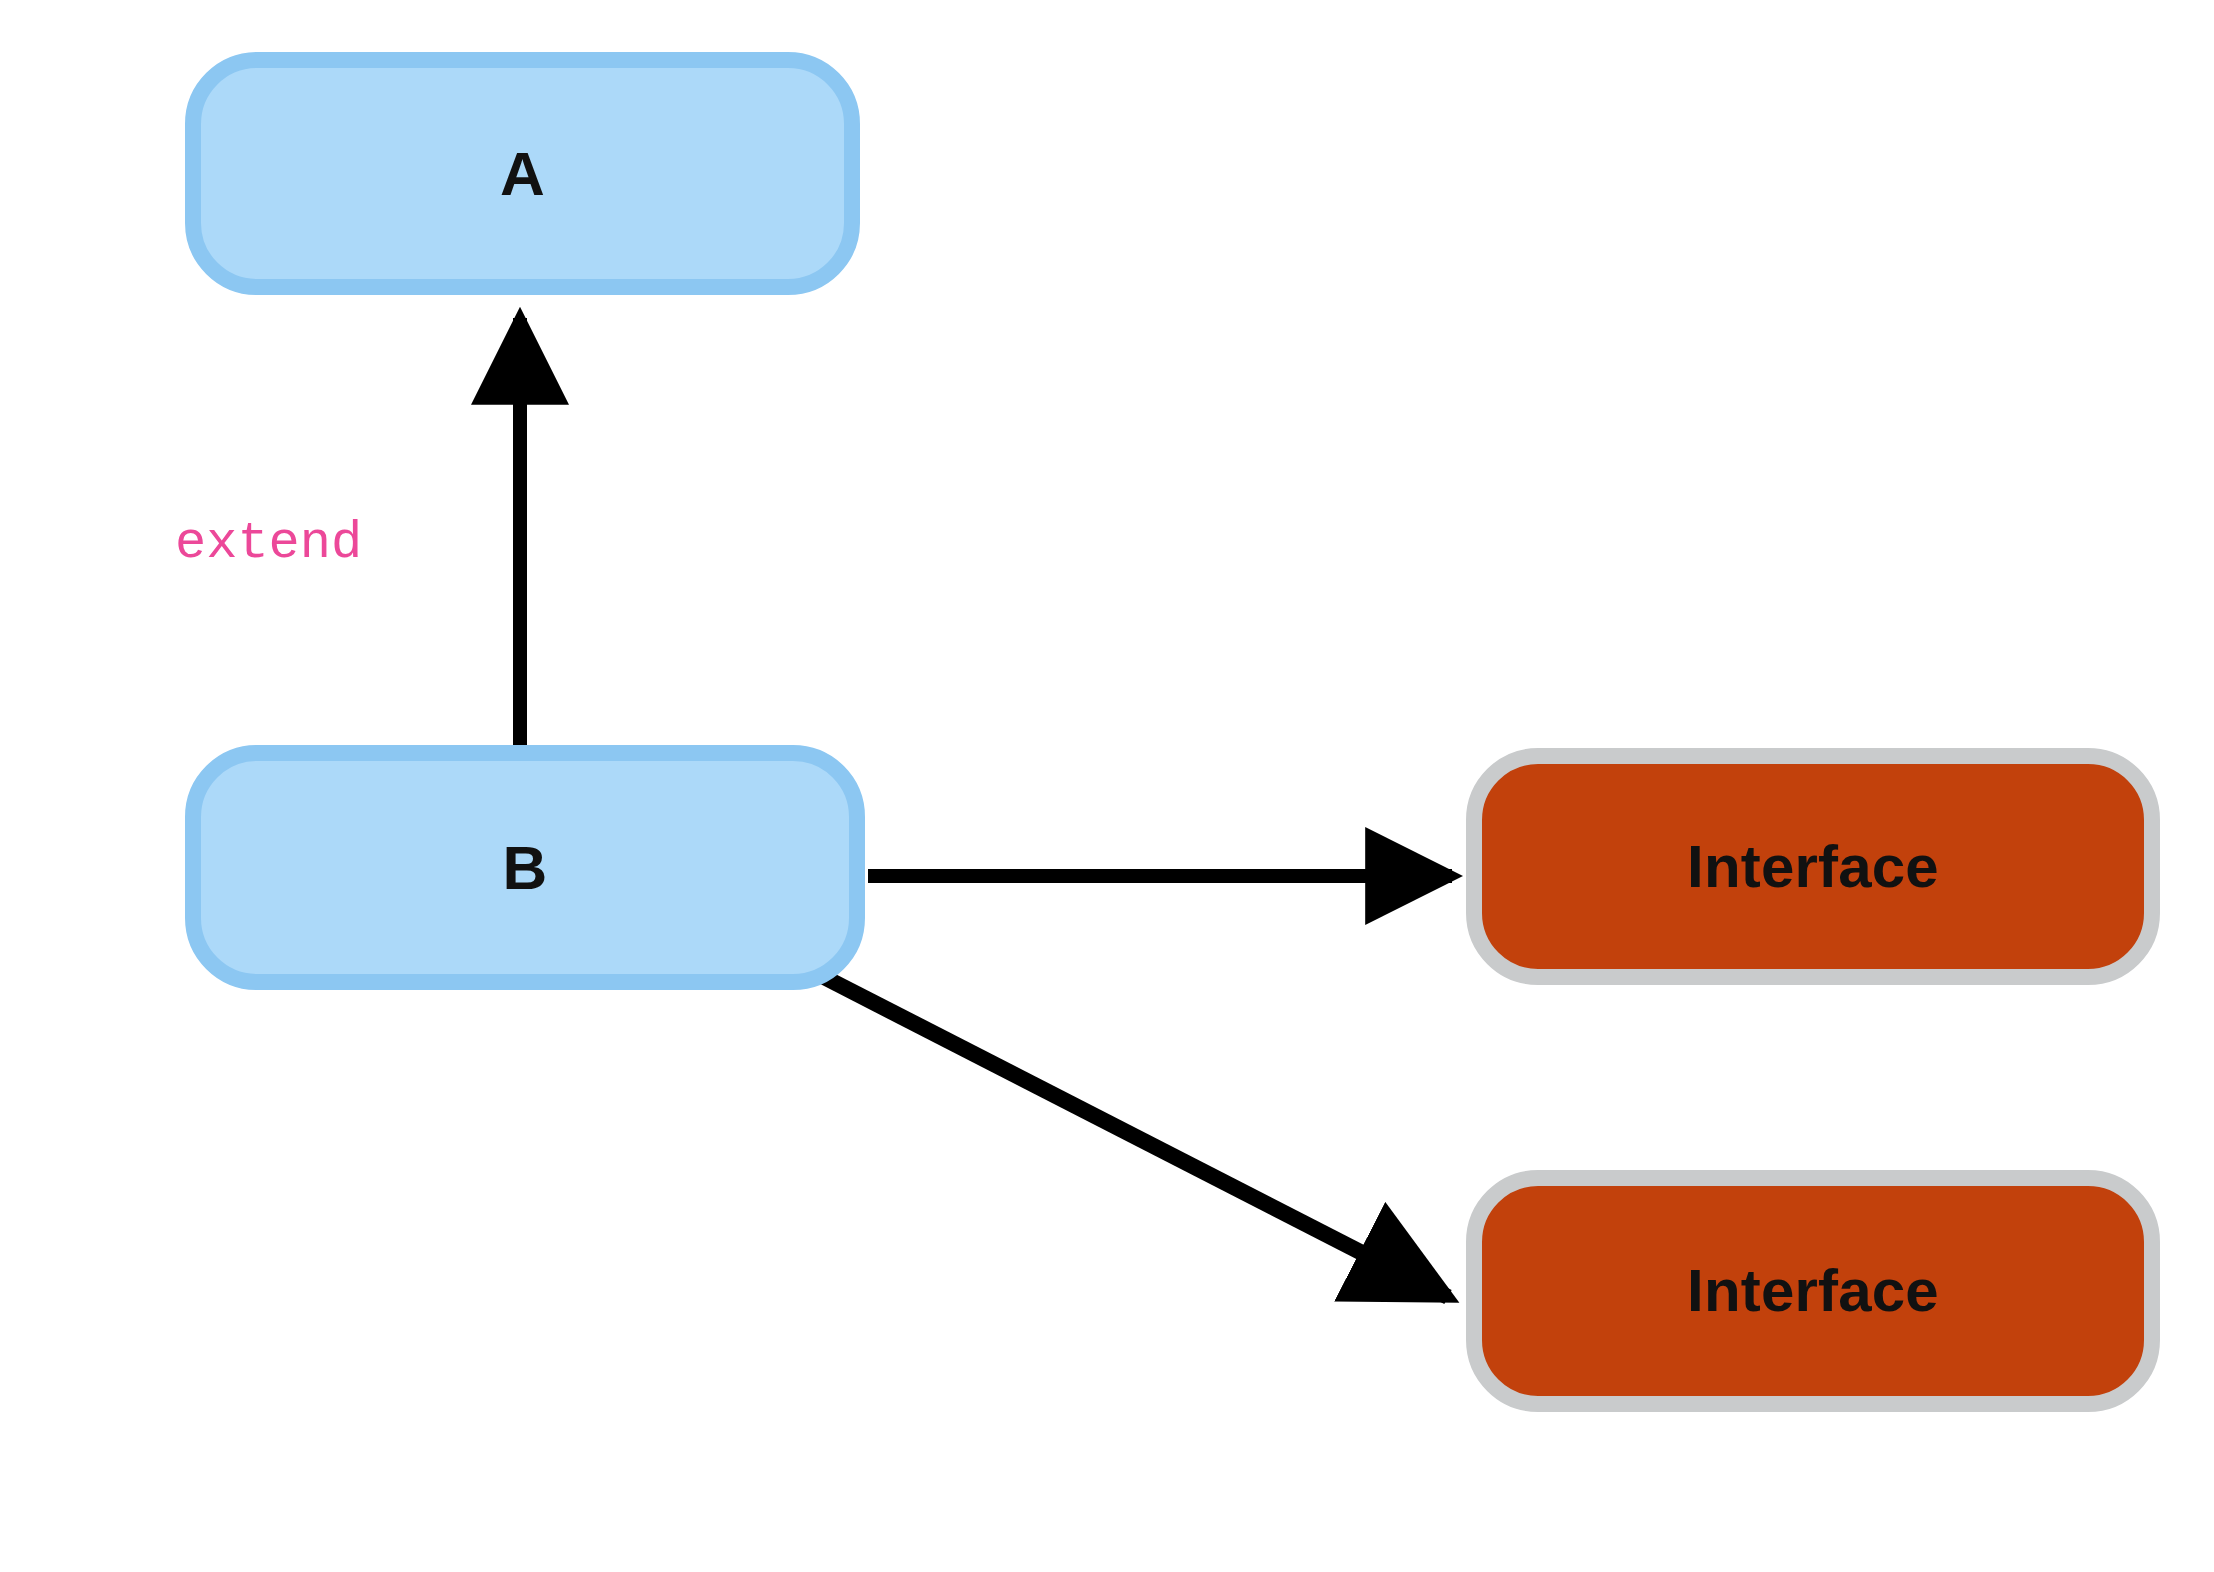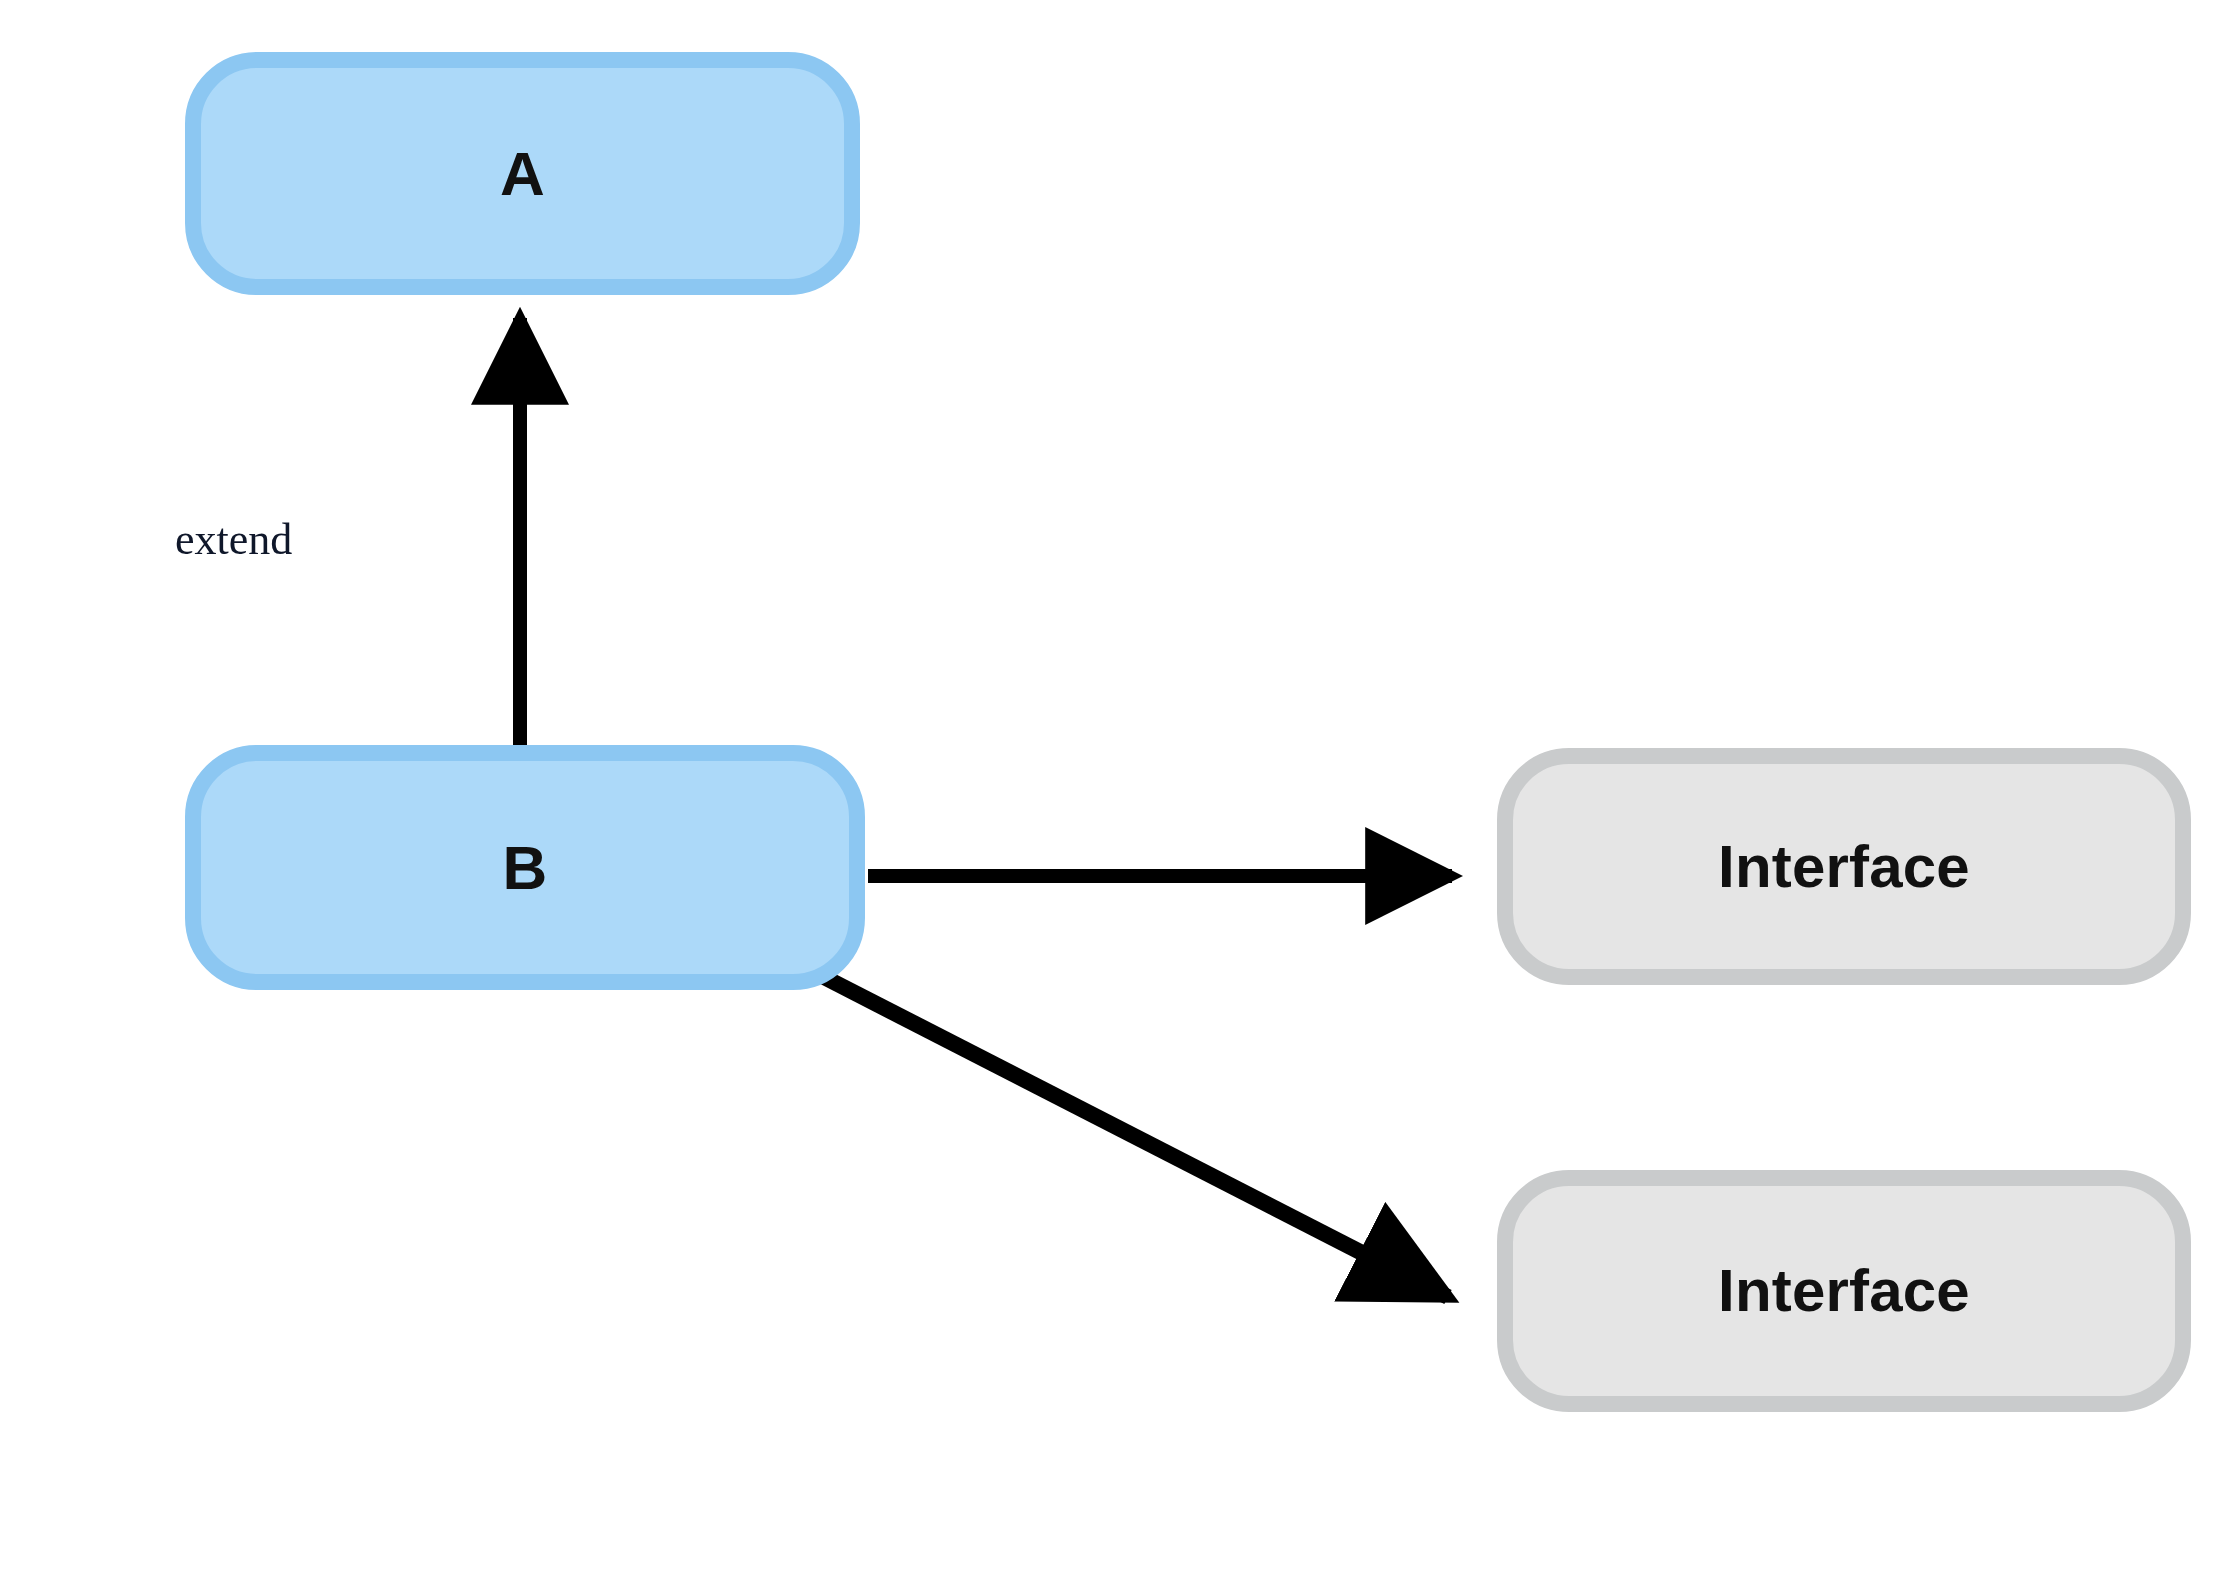--- a/index.html
+++ b/index.html
@@ -22,39 +22,38 @@
     align-items: center;
     justify-content: center;
     border-radius: 72px;
     text-align: center;
   }
   .node.class-node {
     background: #ACD9F9;
     border: 16px solid #8CC7F2;
   }
   .node.interface-node {
-    background: #e5e5e5;
+    background: #c2410c;
     border: 16px solid #C9CBCC;
-    margin-left: 31px;
   }
   .node-label {
     font-weight: bold;
     color: #111111;
     letter-spacing: 0.2px;
     line-height: 1;
     user-select: none;
   }
   .node.class-node .node-label { font-size: 62px; }
   .node.interface-node .node-label { font-size: 60px; }
 
   .edge-label {
     position: absolute;
-    font-family: Liberation Serif, serif;
-    font-size: 44px;
-    color: #0f172a;
+    font-family: Liberation Mono, monospace;
+    font-size: 52px;
+    color: #ec4899;
     white-space: nowrap;
     line-height: 1;
     user-select: none;
   }
 
   svg.edges {
     position: absolute;
     left: 0;
     top: 0;
     width: 2214px;

